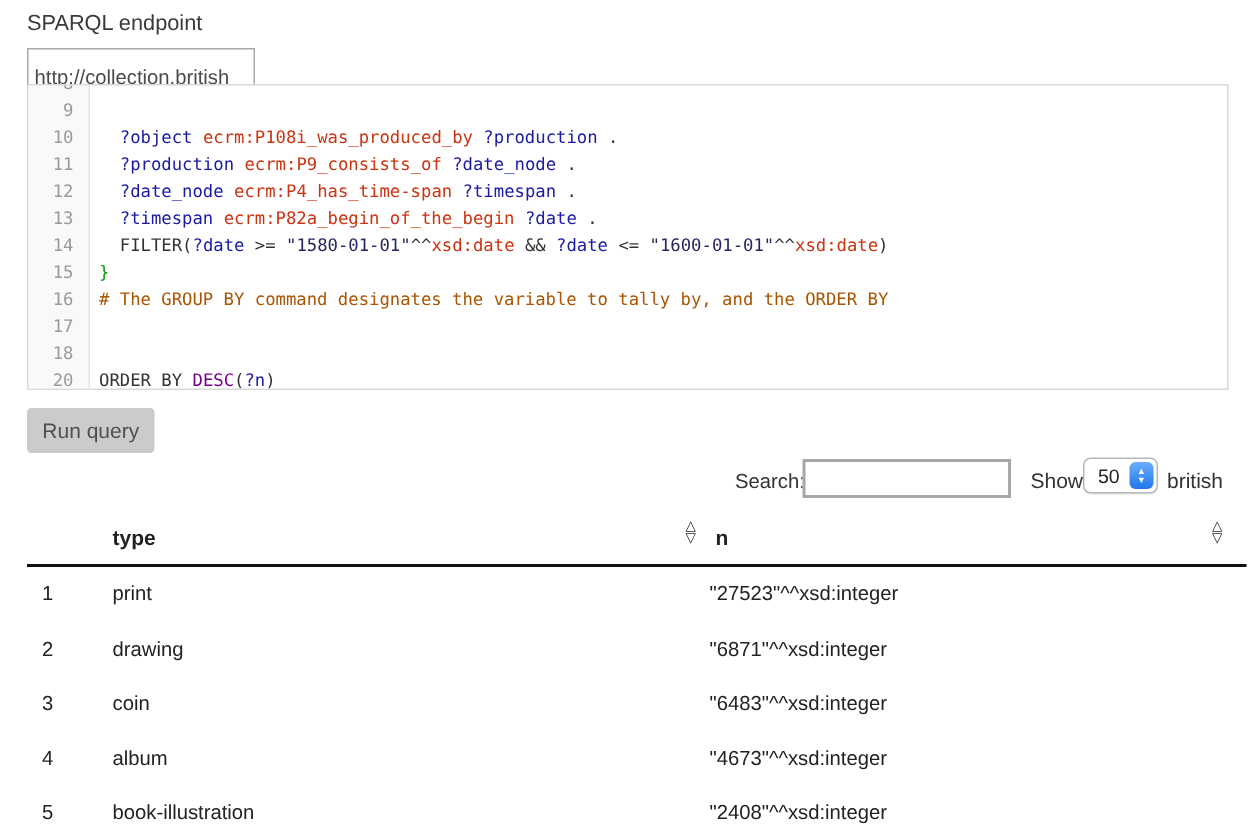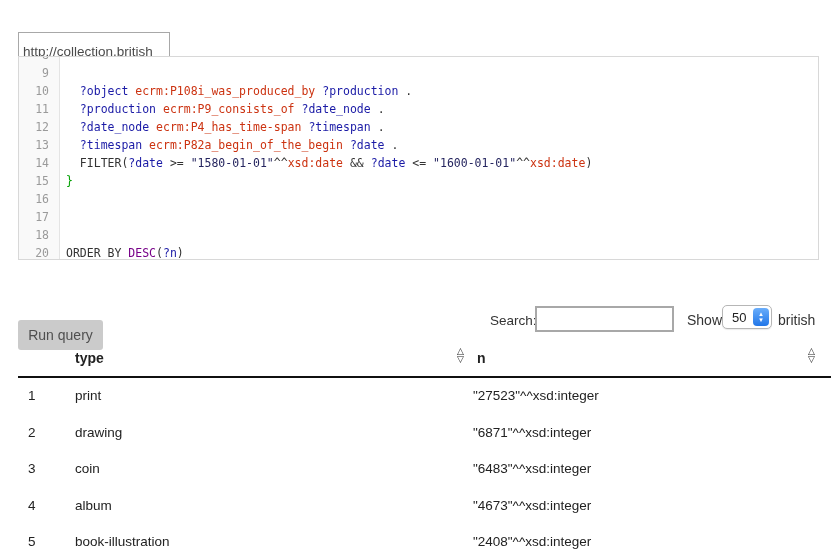--- a/index.html
+++ b/index.html
@@ -25,21 +25,21 @@
   }
   .gutter-bg{left:0;top:0;width:40px;height:100%;background:#f9f9f9;border-right:1px solid #e4e4e4;}
   .code-lines{position:relative;margin-top:-11px;}
   .cm-line{display:flex;height:18px;line-height:18px;white-space:pre;}
   .lnum{flex:none;width:30px;padding-right:10px;text-align:right;color:#9a9a9a;}
   .lcode{padding-left:7px;}
 
   
   .run-btn{
     left:18px;top:272px;width:85px;height:30px;background:#cbcbcb;border:none;border-radius:3px;
-    font-family:"Liberation Sans",sans-serif;font-size:14px;color:#4f4f4f;cursor:pointer;margin-top:48px;
+    font-family:"Liberation Sans",sans-serif;font-size:14px;color:#4f4f4f;cursor:pointer;
   }
 
   
   .search-label{left:490px;top:313px;font-size:13.5px;color:#333;}
   .search-input{
     left:535px;top:306px;width:139px;height:26px;box-sizing:border-box;
     border:2px solid #a8a8a8;background:#fff;outline:none;
     font-family:"Liberation Sans",sans-serif;font-size:13px;padding:0 4px;
   }
   .show-label{left:687px;top:312px;font-size:14px;color:#333;}
@@ -74,34 +74,35 @@
   .t-row .cell{position:absolute;top:0;height:36.5px;line-height:36.5px;font-size:13.5px;color:#222;}
   .cell-idx{left:10px;}
   .cell-type{left:57px;}
   .cell-n{left:455px;}
 </style>
 </head>
 <body>
 
 <div class="canvas">
 
+  <div class="abs endpoint-label">SPARQL endpoint</div>
   <input class="abs endpoint-input" type="text" value="http://collection.british" style="">
 
   <div class="abs editor">
     <div class="abs gutter-bg"></div>
     <div class="code-lines">
         <div class="cm-line"><span class="lnum">8</span><span class="lcode"></span></div>
         <div class="cm-line"><span class="lnum">9</span></div>
         <div class="cm-line"><span class="lnum">10</span><span class="lcode"><span style="color: rgb(51, 51, 51);">  </span><span style="color: rgb(26, 26, 166);">?object</span><span style="color: rgb(51, 51, 51);"> </span><span style="color: rgb(204, 51, 17);">ecrm:P108i_was_produced_by</span><span style="color: rgb(51, 51, 51);"> </span><span style="color: rgb(26, 26, 166);">?production</span><span style="color: rgb(51, 51, 51);"> .</span></span></div>
         <div class="cm-line"><span class="lnum">11</span><span class="lcode"><span style="color: rgb(51, 51, 51);">  </span><span style="color: rgb(26, 26, 166);">?production</span><span style="color: rgb(51, 51, 51);"> </span><span style="color: rgb(204, 51, 17);">ecrm:P9_consists_of</span><span style="color: rgb(51, 51, 51);"> </span><span style="color: rgb(26, 26, 166);">?date_node</span><span style="color: rgb(51, 51, 51);"> .</span></span></div>
         <div class="cm-line"><span class="lnum">12</span><span class="lcode"><span style="color: rgb(51, 51, 51);">  </span><span style="color: rgb(26, 26, 166);">?date_node</span><span style="color: rgb(51, 51, 51);"> </span><span style="color: rgb(204, 51, 17);">ecrm:P4_has_time-span</span><span style="color: rgb(51, 51, 51);"> </span><span style="color: rgb(26, 26, 166);">?timespan</span><span style="color: rgb(51, 51, 51);"> .</span></span></div>
         <div class="cm-line"><span class="lnum">13</span><span class="lcode"><span style="color: rgb(51, 51, 51);">  </span><span style="color: rgb(26, 26, 166);">?timespan</span><span style="color: rgb(51, 51, 51);"> </span><span style="color: rgb(204, 51, 17);">ecrm:P82a_begin_of_the_begin</span><span style="color: rgb(51, 51, 51);"> </span><span style="color: rgb(26, 26, 166);">?date</span><span style="color: rgb(51, 51, 51);"> .</span></span></div>
         <div class="cm-line"><span class="lnum">14</span><span class="lcode"><span style="color: rgb(51, 51, 51);">  </span><span style="color: rgb(51, 51, 51);">FILTER</span><span style="color: rgb(51, 51, 51);">(</span><span style="color: rgb(26, 26, 166);">?date</span><span style="color: rgb(51, 51, 51);"> &gt;= </span><span style="color: rgb(37, 37, 95);">"1580-01-01"</span><span style="color: rgb(51, 51, 51);">^^</span><span style="color: rgb(204, 51, 17);">xsd:date</span><span style="color: rgb(51, 51, 51);"> &amp;&amp; </span><span style="color: rgb(26, 26, 166);">?date</span><span style="color: rgb(51, 51, 51);"> &lt;= </span><span style="color: rgb(37, 37, 95);">"1600-01-01"</span><span style="color: rgb(51, 51, 51);">^^</span><span style="color: rgb(204, 51, 17);">xsd:date</span><span style="color: rgb(51, 51, 51);">)</span></span></div>
         <div class="cm-line"><span class="lnum">15</span><span class="lcode"><span style="color: rgb(0, 160, 0);">}</span></span></div>
-        <div class="cm-line"><span class="lnum">16</span></div>
+        <div class="cm-line"><span class="lnum">16</span><span class="lcode"><span style="color: rgb(170, 85, 0);"># The GROUP BY command designates the variable to tally by, and the ORDER BY</span></span></div>
         <div class="cm-line"><span class="lnum">17</span></div>
         <div class="cm-line"><span class="lnum">18</span></div>
         <div class="cm-line"><span class="lnum">20</span><span class="lcode"><span style="color: rgb(51, 51, 51);">ORDER BY</span><span style="color: rgb(51, 51, 51);"> </span><span style="color: rgb(119, 0, 136);">DESC</span><span style="color: rgb(51, 51, 51);">(</span><span style="color: rgb(26, 26, 166);">?n</span><span style="color: rgb(51, 51, 51);">)</span></span></div>
       </div>
   </div>
 
   <button class="abs run-btn">Run query</button>
 
   <div class="abs search-label">Search:</div>
   <input class="abs search-input" type="text" value="" style="">

